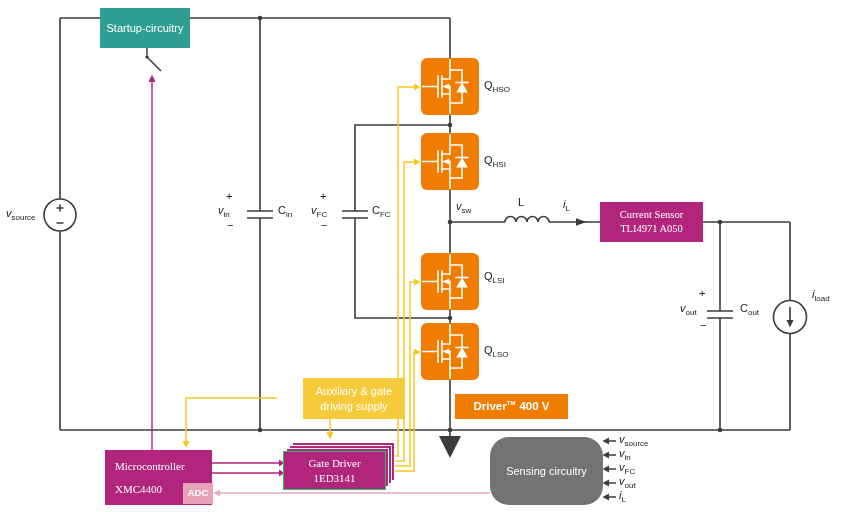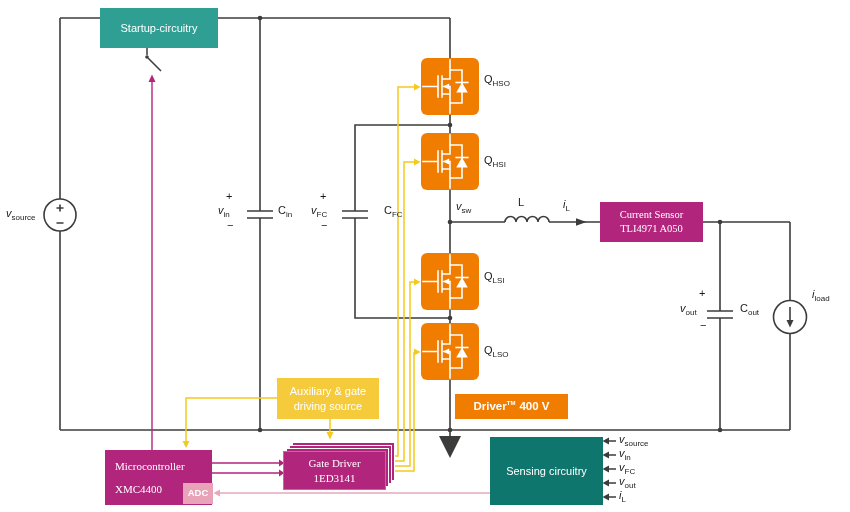--- a/index.html
+++ b/index.html
@@ -5,22 +5,22 @@
   html,body{margin:0;padding:0;background:#fff;}
   .stage{position:relative;width:850px;height:512px;background:#fff;overflow:hidden;
          font-family:"Liberation Sans",sans-serif;}
   .stage > svg{position:absolute;left:0;top:0;}
   .blk{position:absolute;box-sizing:border-box;display:flex;flex-direction:column;
        align-items:center;justify-content:center;color:#fff;text-align:center;
        font-size:11px;line-height:1.3;}
   .box-teal{background:#2F9E93;}
   .box-magenta{background:#B2257C;font-family:Liberation Serif, serif;}
   .box-orangebar{background:#F07D00;font-weight:bold;flex-direction:row;font-size:11.5px;}
-  .box-yellow{background:#F5CB3C;}
-  .box-gray{background:#0f766e;}
+  .box-yellow{background:#F5CB3C;margin-left:26px;}
+  .box-gray{background:#737373;border-radius:19px;}
   .box-pink{background:#E8A3B8;font-weight:bold;}
   .gd-layer{position:absolute;width:103px;height:39px;background:#B2257C;
             border:1px solid #fff;box-sizing:border-box;}
   .lbl{position:absolute;font-size:11px;color:#1a1a1a;white-space:nowrap;line-height:1;}
   .lbl i{font-style:italic;}
   .lbl sub{font-size:8px;line-height:1;}
   .mcu{align-items:flex-start;text-align:left;padding-left:10px;gap:8px;}
   sup.tm{font-size:6px;vertical-align:super;}
   .volt{margin-left:4px;}
 </style>
@@ -129,37 +129,37 @@
       <polygon points="279,459.5 279,466.5 284.5,463"></polygon>
       <polygon points="279,469.5 279,476.5 284.5,473"></polygon>
     </g>
 
     <g>
       <path d="M490,493 H219" fill="none" stroke="#E5A9BC" stroke-width="1.4"></path>
       <polygon points="220,489.5 220,496.5 213.5,493" fill="#E5A9BC"></polygon>
     </g>
   </svg>
 
-  <div class="blk box-teal" style="left:100px;top:8px;width:118px;height:40px">
+  <div class="blk box-teal" style="left:100px;top:8px;width:90px;height:40px">
     <span>Startup-circuitry</span>
   </div>
 
   <div class="blk box-magenta" style="left:600px;top:202px;width:103px;height:40px;font-size:10.5px">
     <span>Current Sensor</span>
     <span>TLI4971 A050</span>
   </div>
 
   <div class="blk box-orangebar" style="left:455px;top:394px;width:113px;height:25px">
     <span><span>Driver</span><sup class="tm">TM</sup></span>
     <span class="volt">400 V</span>
   </div>
 
   <div class="blk box-yellow" style="left:277px;top:378px;width:102px;height:41px">
     <span>Auxiliary &amp; gate</span>
-    <span>driving source</span>
+    <span>driving supply</span>
   </div>
 
   <div class="gd-layer" style="left:292px;top:442px"></div>
   <div class="gd-layer" style="left:289px;top:445px"></div>
   <div class="gd-layer" style="left:286px;top:448px"></div>
   <div class="blk box-magenta" style="left:283px;top:451px;width:103px;height:39px;border:1px solid #22c55e">
     <span>Gate Driver</span>
     <span>1ED3141</span>
   </div>
 
@@ -179,27 +179,27 @@
   <span class="lbl" style="left:6px;top:208px"><i>v</i><sub>source</sub></span>
 
   <span class="lbl" style="left:226px;top:191px">+</span>
   <span class="lbl" style="left:218px;top:205px"><i>v</i><sub>in</sub></span>
   <span class="lbl" style="left:227px;top:220px">−</span>
   <span class="lbl" style="left:278px;top:205px"><span>C</span><sub>in</sub></span>
 
   <span class="lbl" style="left:320px;top:191px">+</span>
   <span class="lbl" style="left:311px;top:205px"><i>v</i><sub>FC</sub></span>
   <span class="lbl" style="left:321px;top:220px">−</span>
-  <span class="lbl" style="left:384px;top:205px"><span>C</span><sub>FC</sub></span>
+  <span class="lbl" style="left:372px;top:205px"><span>C</span><sub>FC</sub></span>
 
   <span class="lbl" style="left:456px;top:201px"><i>v</i><sub>sw</sub></span>
   <span class="lbl" style="left:518px;top:197px"><span>L</span><sub></sub></span>
   <span class="lbl" style="left:563px;top:199px"><i>i</i><sub>L</sub></span>
 
-  <span class="lbl" style="left:484px;top:74px"><span>Q</span><sub>HSO</sub></span>
+  <span class="lbl" style="left:484px;top:80px"><span>Q</span><sub>HSO</sub></span>
   <span class="lbl" style="left:484px;top:155px"><span>Q</span><sub>HSI</sub></span>
   <span class="lbl" style="left:484px;top:271px"><span>Q</span><sub>LSI</sub></span>
   <span class="lbl" style="left:484px;top:345px"><span>Q</span><sub>LSO</sub></span>
 
   <span class="lbl" style="left:699px;top:288px">+</span>
   <span class="lbl" style="left:680px;top:303px"><i>v</i><sub>out</sub></span>
   <span class="lbl" style="left:700px;top:320px">−</span>
   <span class="lbl" style="left:740px;top:303px"><span>C</span><sub>out</sub></span>
 
   <span class="lbl" style="left:812px;top:289px"><i>i</i><sub>load</sub></span>

